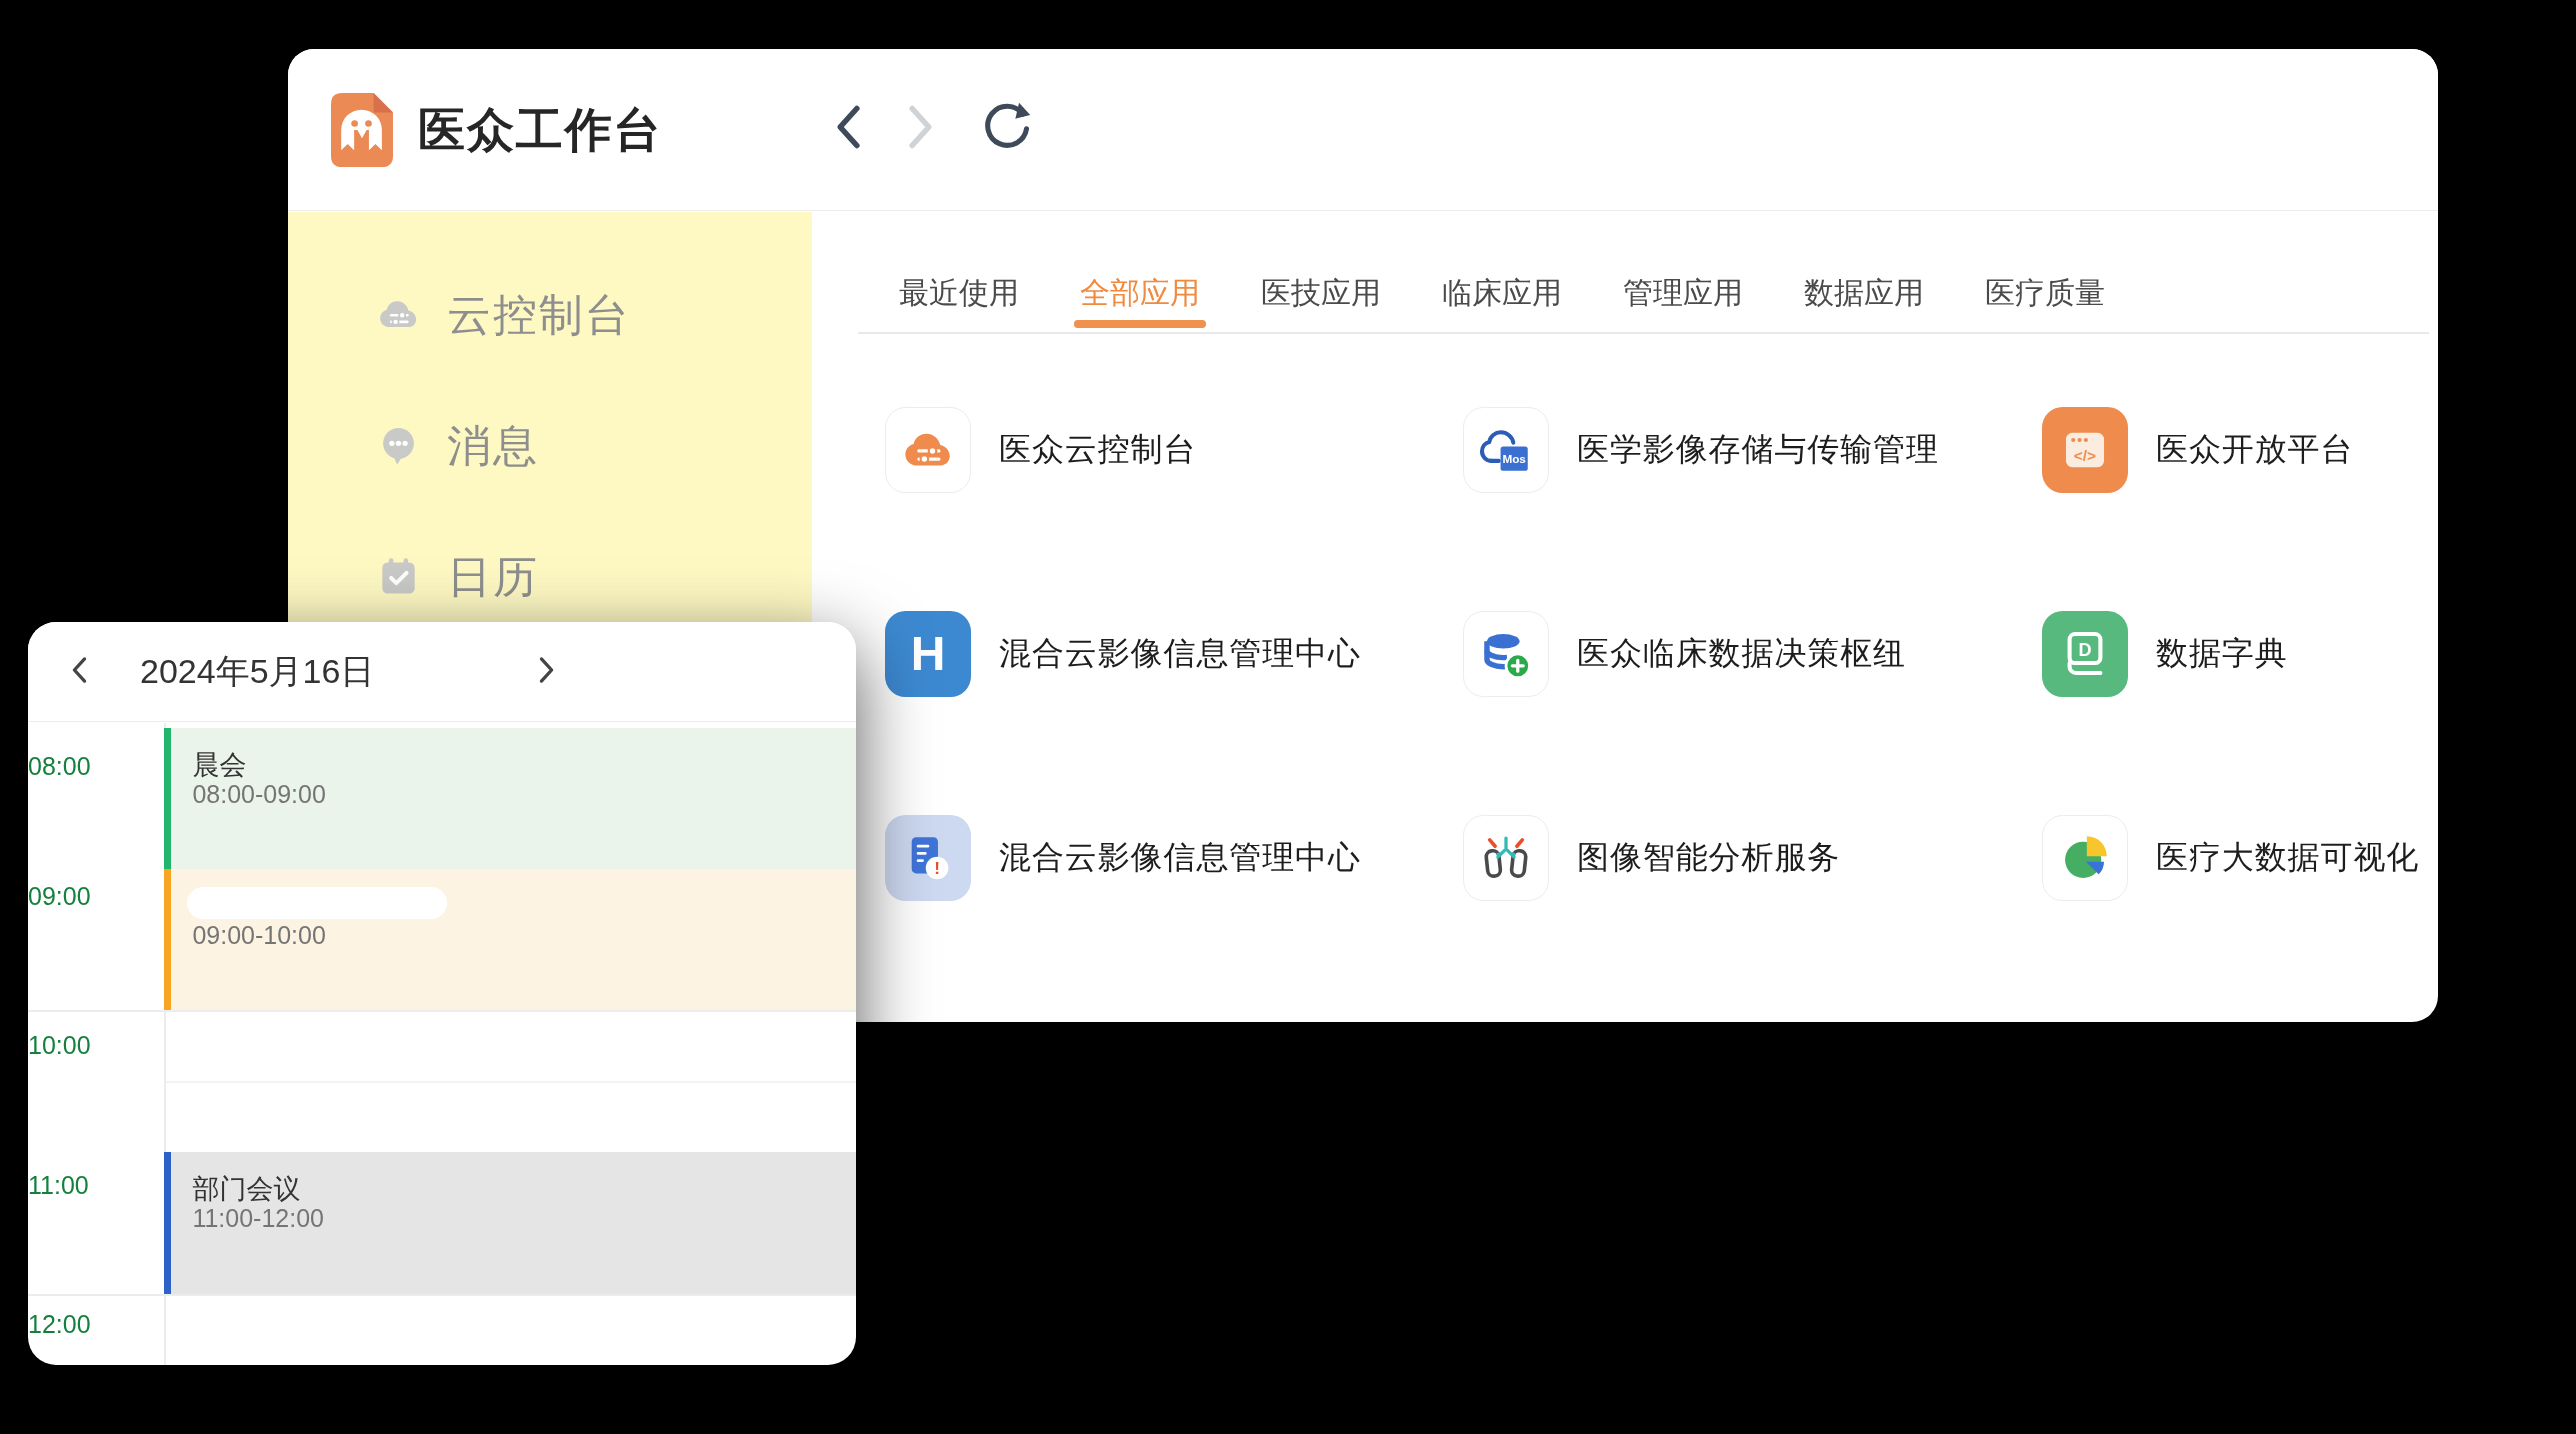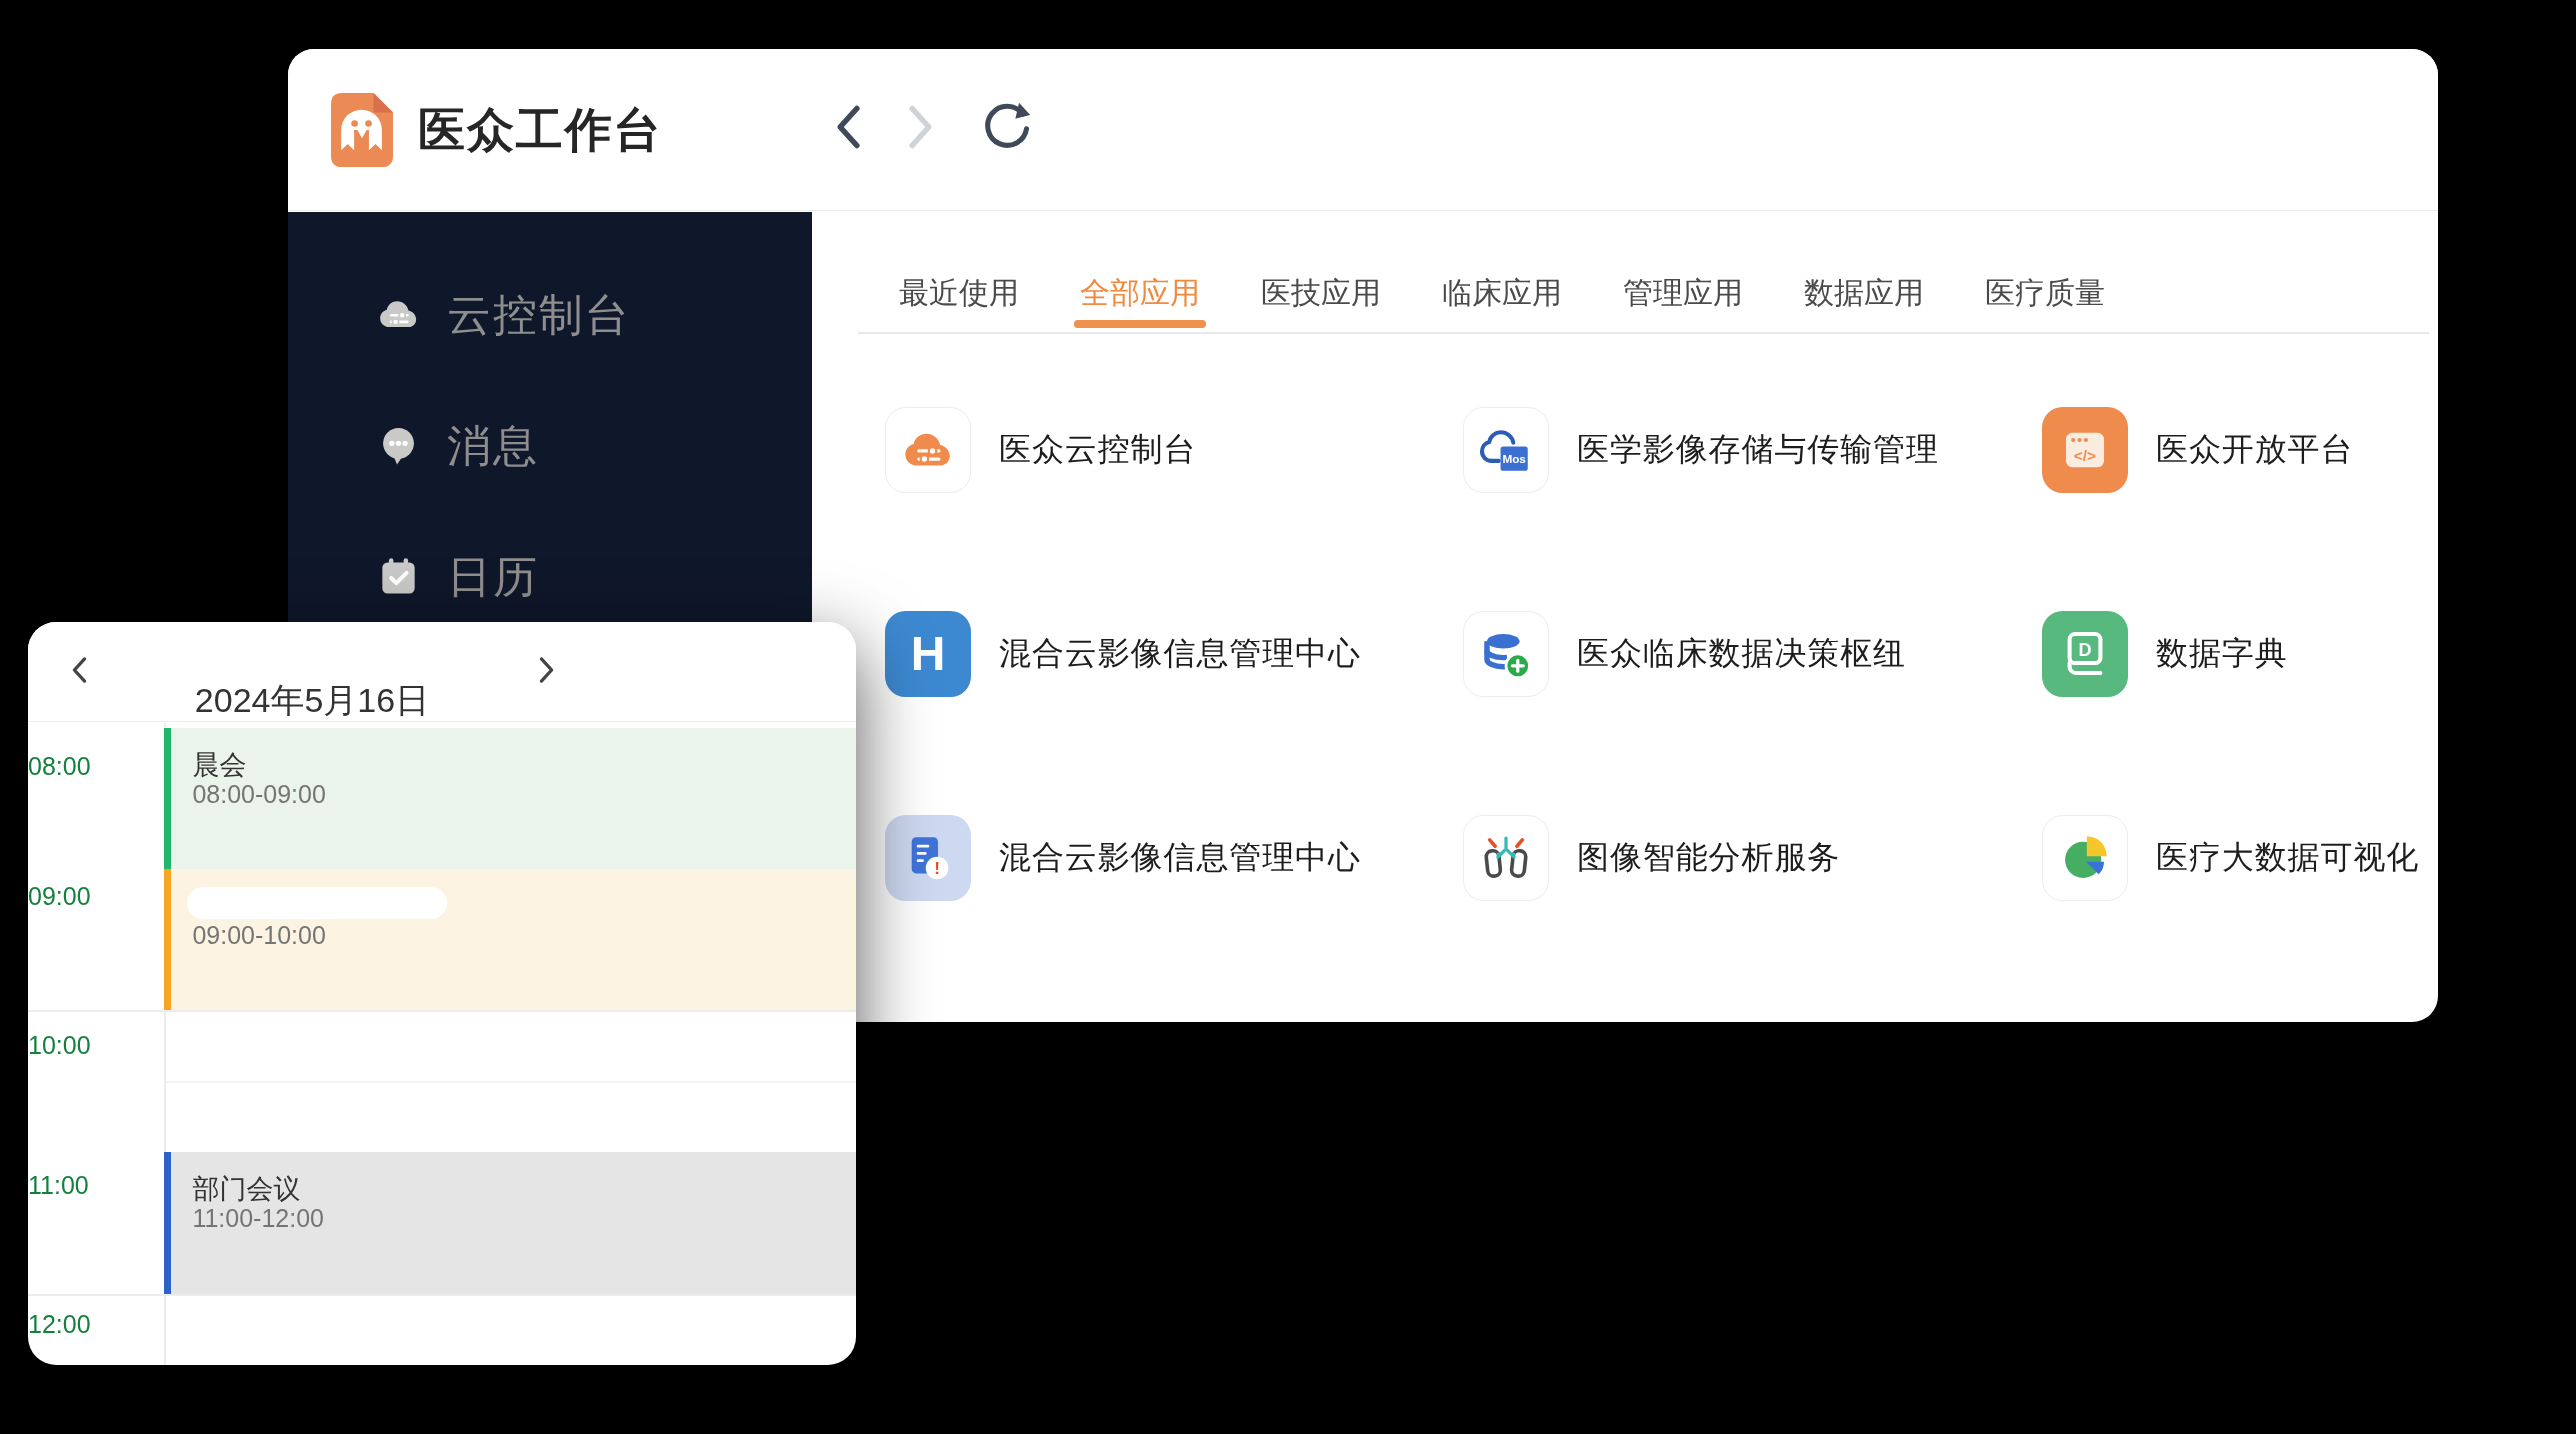--- a/index.html
+++ b/index.html
@@ -10,21 +10,21 @@
   .window{position:absolute;left:288px;top:49px;width:2150px;height:973px;background:#fff;
           border-radius:26px;box-shadow:0 22.3px 65px rgba(0,0,0,.55);overflow:hidden;}
   .win-header{position:absolute;left:0;top:0;right:0;height:161px;background:#fff;border-bottom:1.9px solid #ececec;z-index:3;}
   .logo{position:absolute;left:43px;top:44px;width:62px;height:74px;}
   .win-title{position:absolute;left:130px;top:0;height:161px;line-height:161px;margin:0;
              font-size:47px;font-weight:700;color:#262626;letter-spacing:1.9px;}
   .nav-btn{position:absolute;top:49px;width:60px;height:60px;display:flex;align-items:center;justify-content:center;cursor:pointer;}
   .nav-back{left:530px}.nav-forward{left:602px}.nav-refresh{left:689px}
 
   
-  .sidebar{position:absolute;left:0;top:163px;bottom:0;width:524px;background:#0f172a;}
+  .sidebar{position:absolute;left:0;top:163px;bottom:0;width:524px;background:#fef9c3;}
   .side-item{position:absolute;left:0;width:100%;height:93px;cursor:pointer;}
   .side-item .s-icon{position:absolute;left:87px;top:23px;}
   .side-item .s-label{position:absolute;left:159px;top:0;height:93px;line-height:93px;
                       font-size:44px;color:#8e8e8e;letter-spacing:1.9px;}
   .si-0{top:56px}.si-1{top:187px}.si-2{top:318px}
 
   
   .tabs{position:absolute;left:611px;top:229px;display:flex;gap:61px;z-index:2;}
   .tab{position:relative;font-size:30px;color:#4a4a4a;line-height:30px;cursor:pointer;white-space:nowrap;}
   .tab.active{color:#f08a3e;font-weight:500;}
@@ -42,22 +42,22 @@
   .icon-green{background:#57b97d}.icon-peri{background:#cdd9f1}
   .app-label{font-size:32px;color:#1d1d1d;font-weight:500;letter-spacing:0.9px;white-space:nowrap;}
   .h-letter{font-size:48px;font-weight:700;color:#fff;line-height:86px;}
 
   
   .calendar{position:absolute;left:28px;top:622px;width:828px;height:743px;background:#fff;
             border-radius:28px;box-shadow:0 24px 74px rgba(0,0,0,.65);overflow:hidden;z-index:5;}
   .cal-header{position:absolute;top:0;left:0;right:0;height:99px;border-bottom:1.9px solid #ededed;background:#fff;z-index:2;}
   .cal-nav{position:absolute;top:23px;width:52px;height:52px;display:flex;align-items:center;justify-content:center;cursor:pointer;}
   .cal-prev{left:25px}.cal-next{left:493px}
-  .cal-title{position:absolute;left:112px;width:344px;top:0;height:99px;line-height:99px;text-align:center;
-             font-size:34px;font-weight:500;color:#333;margin-top:29px;}
+  .cal-title{position:absolute;left:112px;width:344px;top:0;height:99px;line-height:99px;text-align:left;
+             font-size:34px;font-weight:500;color:#333;}
   .cal-vline{position:absolute;left:136px;top:101px;bottom:0;width:1.9px;background:#ececec;}
   .cal-hline{position:absolute;left:0;right:0;height:1.9px;background:#ececec;}
   .cal-hline.half{left:138px;background:#f3f3f3;}
   .hl-10{top:388px}.hl-1030{top:459px}.hl-12{top:672px}
   .time-label{position:absolute;left:0;width:114px;text-align:left;font-size:25px;color:#15803d;}
   .tl-0{top:130px}.tl-1{top:260px}.tl-2{top:409px}.tl-3{top:549px}.tl-4{top:688px}
   .event{position:absolute;left:136px;right:0;cursor:pointer;}
   .ev-0{top:106px;height:141px;background:#eaf4eb;border-left:7.4px solid #21b56d;}
   .ev-1{top:247px;height:141px;background:#fdf3e3;border-left:7.4px solid #f6a623;}
   .ev-2{top:530px;height:142px;background:#e5e5e5;border-left:7.4px solid #2d63c6;}

